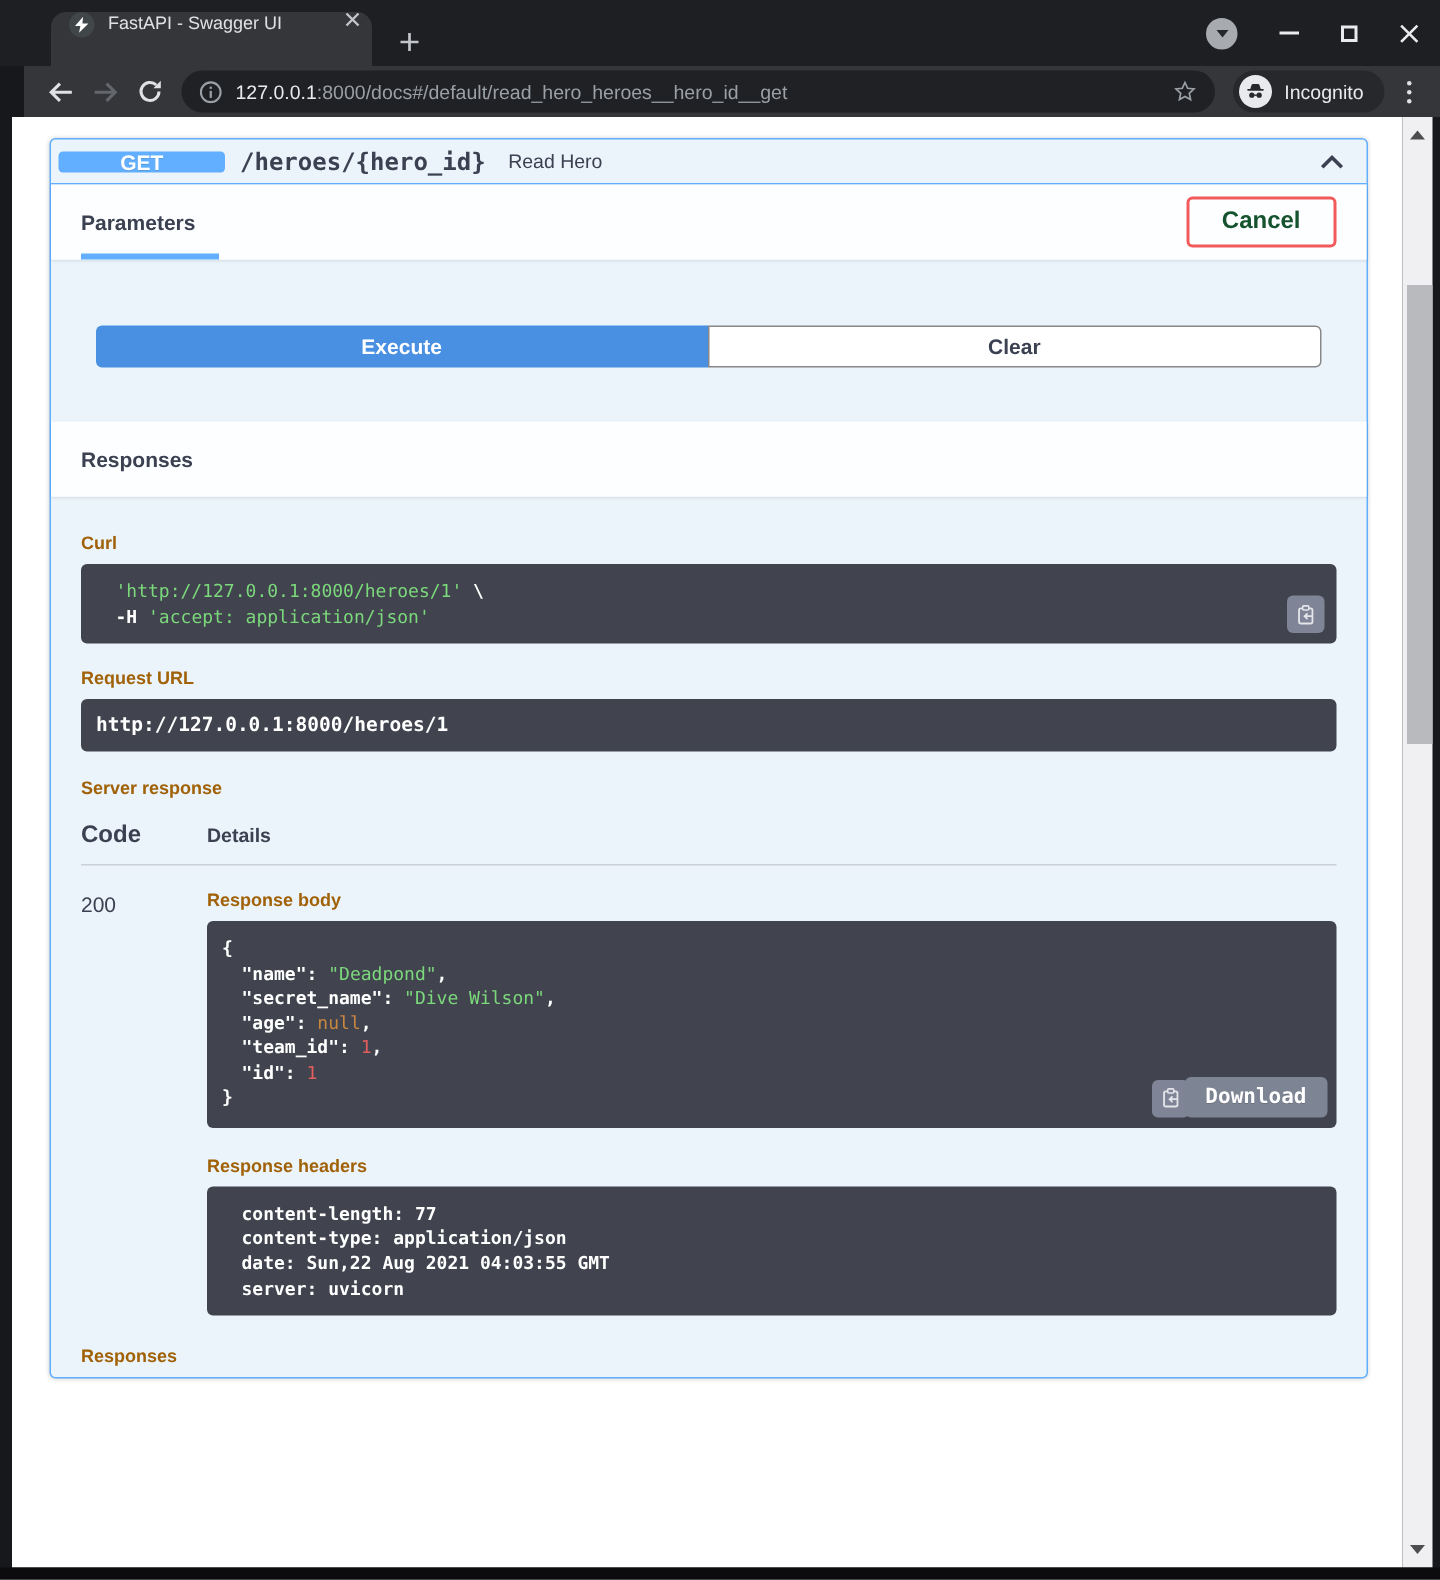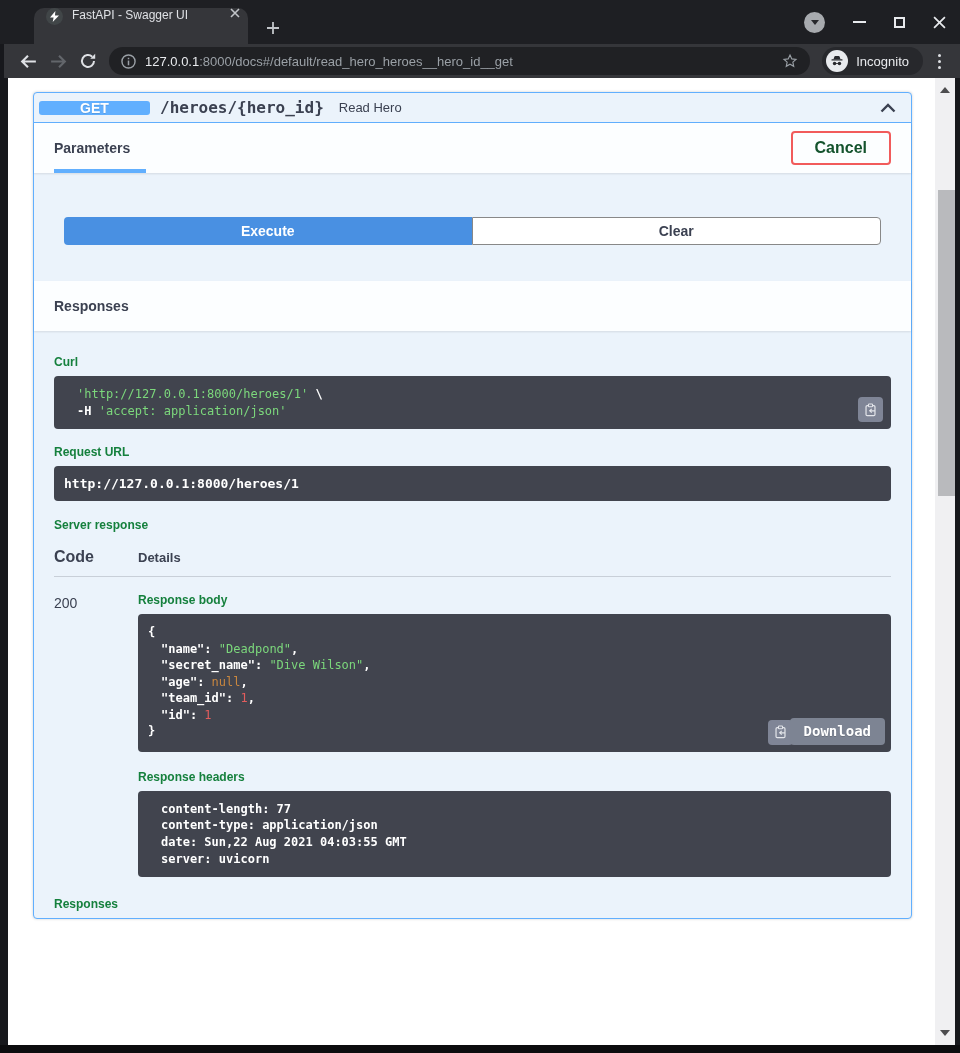--- a/index.html
+++ b/index.html
@@ -12,21 +12,21 @@
   .favicon { width:17px; height:17px; border-radius:50%; background:#414648; display:flex; align-items:center; justify-content:center; flex:none; }
   .tab-title { flex:1; color:#dfe1e5; font-size:12px; margin-left:9px; white-space:nowrap; overflow:hidden; }
   .icon-btn { display:flex; align-items:center; justify-content:center; }
   .newtab { margin-left:18px; margin-bottom:9px; }
   .win-controls { margin-left:auto; display:flex; align-items:center; height:44px; padding-right:14px; gap:28px; }
   .update-badge { width:21px; height:21px; border-radius:50%; background:#a7aaae; display:flex; align-items:center; justify-content:center; }
   .update-badge .tri { width:0; height:0; border:4px solid transparent; border-top:5px solid #27282c; margin-top:5px; }
   .min-glyph { width:13px; height:2px; background:#e8eaed; }
   .max-glyph { width:11px; height:11px; border:2px solid #e8eaed; }
 
-  .toolbar { position:absolute; top:44px; left:4px; right:0; height:34px; background:#35363a; display:flex; align-items:center; padding:0 9px; }
+  .toolbar { position:absolute; top:44px; left:16px; right:0; height:34px; background:#35363a; display:flex; align-items:center; padding:0 9px; }
   .nav { width:30px; height:28px; display:flex; align-items:center; justify-content:center; border-radius:50%; flex:none; }
   .urlbar { flex:1; height:28px; background:#202124; border-radius:14px; display:flex; align-items:center; padding:0 12px; margin:0 6px; min-width:0; }
   .url-text { font-size:13px; color:#9aa0a6; white-space:nowrap; overflow:hidden; flex:1; margin:0 10px 0 9px; }
   .url-host { color:#e8eaed; }
   .incog-pill { height:28px; border-radius:14px; background:#27282c; display:flex; align-items:center; gap:8px; padding:0 14px 0 4px; margin-left:6px; flex:none; }
   .incog-circle { width:22px; height:22px; border-radius:50%; background:#e8eaed; display:flex; align-items:center; justify-content:center; }
   .incog-label { color:#e8eaed; font-size:13px; }
   .menu-dots { width:24px; height:28px; display:flex; flex-direction:column; align-items:center; justify-content:center; gap:3px; margin-left:4px; }
   .menu-dots i { width:3px; height:3px; border-radius:50%; background:#dfe1e5; }
 
@@ -54,21 +54,21 @@
   .req-label { color:#f93e3e; font-size:10px; position:relative; top:-5px; margin-left:3px; font-weight:normal; }
   .param-type { font-family:"DejaVu Sans Mono",monospace; font-size:12px; font-weight:bold; color:#3b4151; margin-top:9px; }
   .param-in { font-family:"DejaVu Sans Mono",monospace; font-size:12px; font-style:italic; color:#8b919e; margin-top:7px; }
   .param-input { width:340px; height:34px; border:1px solid #d9d9d9; border-radius:4px; padding:0 12px; font-size:14px; color:#3b4151; font-family:inherit; background:#fff; }
 
   .execute-row { display:flex; padding:44px 30px 36px; }
   .execute-btn { flex:1; height:28px; background:#4990e2; color:#fff; font-weight:bold; font-size:14px; border:none; border-radius:4px 0 0 4px; font-family:inherit; cursor:pointer; }
   .clear-btn { flex:1; height:28px; background:#fff; color:#3b4151; font-weight:bold; font-size:14px; border:1px solid #888; border-radius:0 4px 4px 0; font-family:inherit; cursor:pointer; }
 
   .responses-wrapper { padding:16px 20px 0; }
-  .block-label { font-size:12px; font-weight:bold; color:#15803d; margin:8px 0 7px; }
+  .block-label { font-size:12px; font-weight:bold; color:#a16207; margin:8px 0 7px; }
   .code-block { background:#41444e; border-radius:4px; padding:10px; font-family:"DejaVu Sans Mono",monospace; font-size:12px; color:#fff; position:relative; }
   .code-line { white-space:pre; line-height:1.38; }
   .ind { padding-left:13px; }
   .tok-w { font-weight:bold; }
   .tok-str { color:#7cd87c; }
   .tok-null { color:#c9873f; }
   .tok-num { color:#e25d5d; }
 
   .copy-btn { position:absolute; right:8px; bottom:7px; width:25px; height:25px; background:#7f8596; border-radius:4px; display:flex; align-items:center; justify-content:center; cursor:pointer; }
   .copy-btn.offset { right:98px; }

